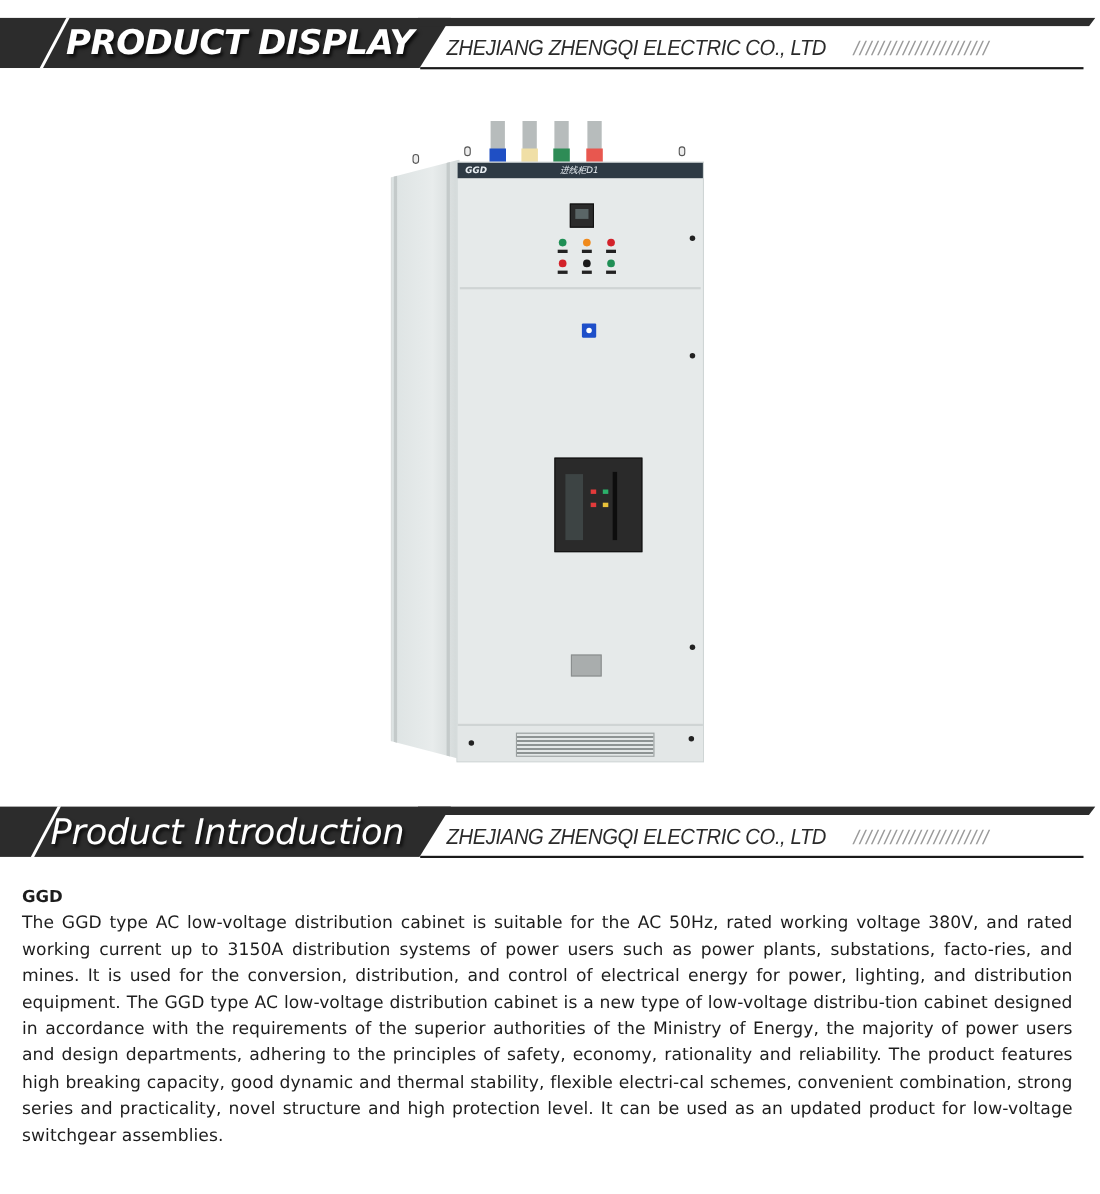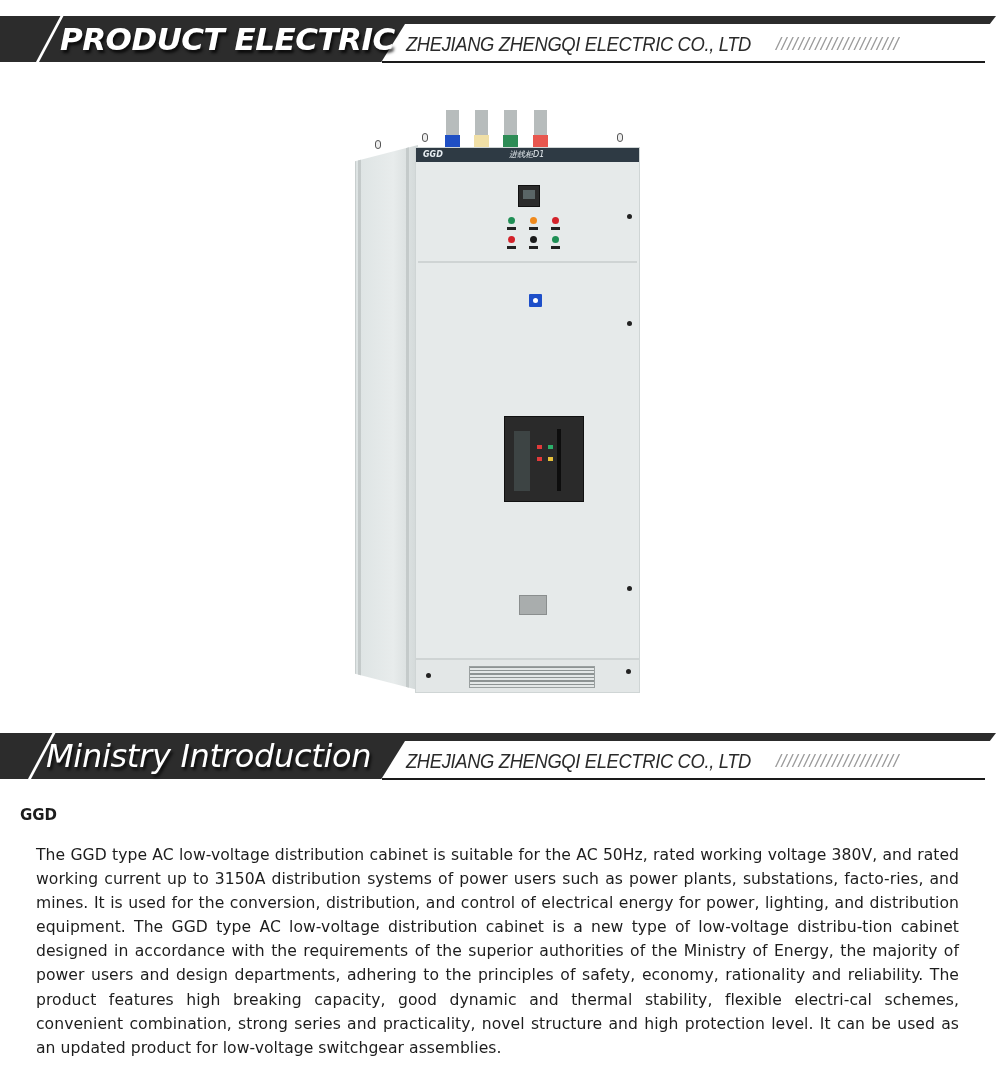--- a/index.html
+++ b/index.html
@@ -81,30 +81,30 @@
     border: 1px solid #9aa0a0;
   }
   .busbar { position: absolute; top: 30px; width: 13px; height: 38px; background: #b7bcbc; }
   .busbar .sleeve { position: absolute; left: -1px; bottom: 0; width: 15px; height: 13px; }
   .lift-eye { position: absolute; width: 4px; height: 7px; border: 1px solid #555; border-radius: 3px; background: #eee; }
 
   
   .intro-body { position: absolute; left: 20px; top: 803px; width: 955px; color: #1d1d1d; font-family: "DejaVu Sans", sans-serif; }
   .intro-body .model { font-weight: bold; font-size: 15px; line-height: 24px; margin: 0; }
   .intro-body .subtitle { font-weight: bold; font-size: 15px; line-height: 24px; margin: 0; }
-  .intro-body .desc { font-size: 15.6px; line-height: 24.1px; margin: 16px; text-align: justify; letter-spacing: 0.05px; }
+  .intro-body .desc { font-size: 15.6px; line-height: 24.1px; margin: 0; text-align: justify; letter-spacing: 0.05px; }
 </style>
 </head>
 <body>
 
 <div class="banner" style="top:16px;">
   <div class="dark-main"></div>
   <div class="dark-strip"></div>
   <div class="slash"></div>
-  <div class="title">PRODUCT ELECTRIC</div>
+  <div class="title">PRODUCT DISPLAY</div>
   <div class="company">ZHEJIANG ZHENGQI ELECTRIC CO., LTD</div>
   <div class="hatch">//////////////////////</div>
   <div class="underline"></div>
 </div>
 
 <div class="product-stage">
 
   <div class="lift-eye" style="left:375px;top:60px;"></div>
   <div class="lift-eye" style="left:422px;top:53px;"></div>
   <div class="lift-eye" style="left:617px;top:53px;"></div>
@@ -165,21 +165,21 @@
       <div class="cab-screw" style="left:10px;top:13px;"></div>
       <div class="cab-screw" style="left:210px;top:9px;"></div>
     </div>
   </div>
 </div>
 
 <div class="banner" style="top:733px;">
   <div class="dark-main"></div>
   <div class="dark-strip"></div>
   <div class="slash" style="left:28px;"></div>
-  <div class="title intro">Ministry Introduction</div>
+  <div class="title intro">Product Introduction</div>
   <div class="company">ZHEJIANG ZHENGQI ELECTRIC CO., LTD</div>
   <div class="hatch">//////////////////////</div>
   <div class="underline"></div>
 </div>
 
 <div class="intro-body">
   <p class="model">GGD</p>
   <p class="desc">The GGD type AC low-voltage distribution cabinet is suitable for the AC 50Hz, rated working voltage 380V, and rated working current up to 3150A distribution systems of power users such as power plants, substations, facto-ries, and mines. It is used for the conversion, distribution, and control of electrical energy for power, lighting, and distribution equipment. The GGD type AC low-voltage distribution cabinet is a new type of low-voltage distribu-tion cabinet designed in accordance with the requirements of the superior authorities of the Ministry of Energy, the majority of power users and design departments, adhering to the principles of safety, economy, rationality and reliability. The product features high breaking capacity, good dynamic and thermal stability, flexible electri-cal schemes, convenient combination, strong series and practicality, novel structure and high protection level. It can be used as an updated product for low-voltage switchgear assemblies.</p>
 </div>
 

